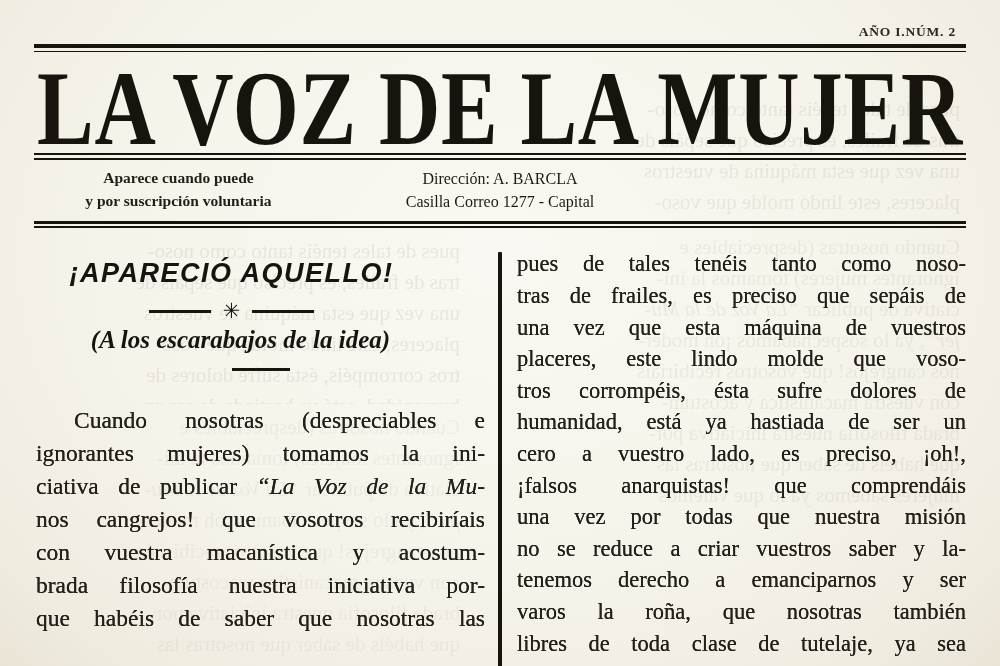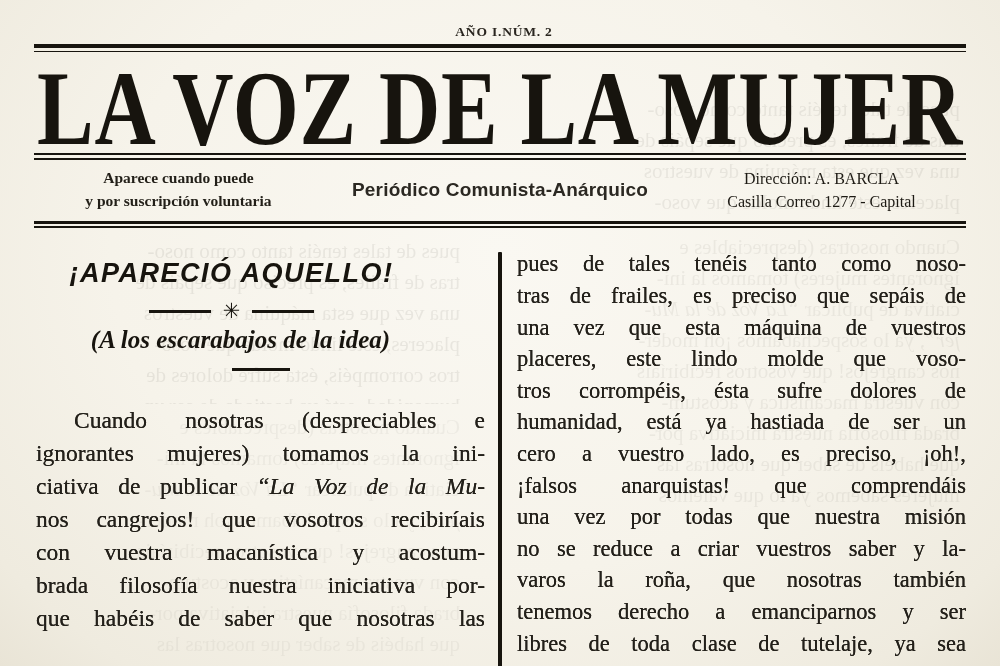--- a/index.html
+++ b/index.html
@@ -20,21 +20,21 @@
     opacity:0.085;color:#4a463d;filter:blur(0.6px);
     transform:scaleX(-1);
   }
   .gl{font-size:21px;line-height:31px;white-space:nowrap;font-family:"Liberation Serif",serif;}
   
   .rule-heavy{height:2.5px;border-top:4.5px solid #17140e;border-bottom:1.8px solid #17140e;}
   .rule-double{height:3px;border-top:2.2px solid #17140e;border-bottom:2px solid #17140e;}
   .rule-thick{height:2.5px;border-top:3.2px solid #17140e;border-bottom:2.6px solid #17140e;}
   
   .topline{
-    display:flex;justify-content:center;align-items:baseline;
+    display:flex;justify-content:flex-end;align-items:baseline;
     padding:24px 10px 4px 18px;
     font-weight:bold;font-size:13.5px;letter-spacing:0.8px;color:#2a2620;
   }
   .topline .center{letter-spacing:0.6px;}
   
   .masthead{display:block;margin:4px auto 0;}
   .masthead text{
     font-family:"Liberation Serif",serif;font-weight:bold;fill:#17140e;
   }
   
@@ -142,21 +142,20 @@
       <text x="2" y="88" font-size="106" letter-spacing="1" textLength="926" lengthAdjust="spacingAndGlyphs">LA VOZ DE LA MUJER</text>
     </svg>
 
     <div class="rule-double"></div>
 
     <div class="subheader">
       <div class="cell sub-left">
         <div>Aparece cuando puede</div>
         <div>y por suscripción voluntaria</div>
       </div>
-      <div class="cell sub-center">Periódico Comunista-Anárquico</div>
       <div class="cell sub-right">
         <div>Dirección: A. BARCLA</div>
         <div>Casilla Correo 1277 - Capital</div>
       </div>
     </div>
 
     <div class="rule-thick"></div>
 
     <div class="article">
       <div class="vrule"></div>
@@ -186,22 +185,22 @@
             <div class="tl">pues de tales tenéis tanto como noso-</div>
             <div class="tl">tras de frailes, es preciso que sepáis de</div>
             <div class="tl">una vez que esta máquina de vuestros</div>
             <div class="tl">placeres, este lindo molde que voso-</div>
             <div class="tl">tros corrompéis, ésta sufre dolores de</div>
             <div class="tl">humanidad, está ya hastiada de ser un</div>
             <div class="tl">cero a vuestro lado, es preciso, ¡oh!,</div>
             <div class="tl">¡falsos anarquistas! que comprendáis</div>
             <div class="tl">una vez por todas que nuestra misión</div>
             <div class="tl">no se reduce a criar vuestros saber y la-</div>
+            <div class="tl">tenemos derecho a emanciparnos y ser</div>
             <div class="tl">varos la roña, que nosotras también</div>
-            <div class="tl">tenemos derecho a emanciparnos y ser</div>
             <div class="tl">libres de toda clase de tutelaje, ya sea</div>
             <div class="tl">marital o paternal y que por lo tanto</div>
           </div>
       </div>
     </div>
 
   </div>
 </div>
 
 </body></html>

